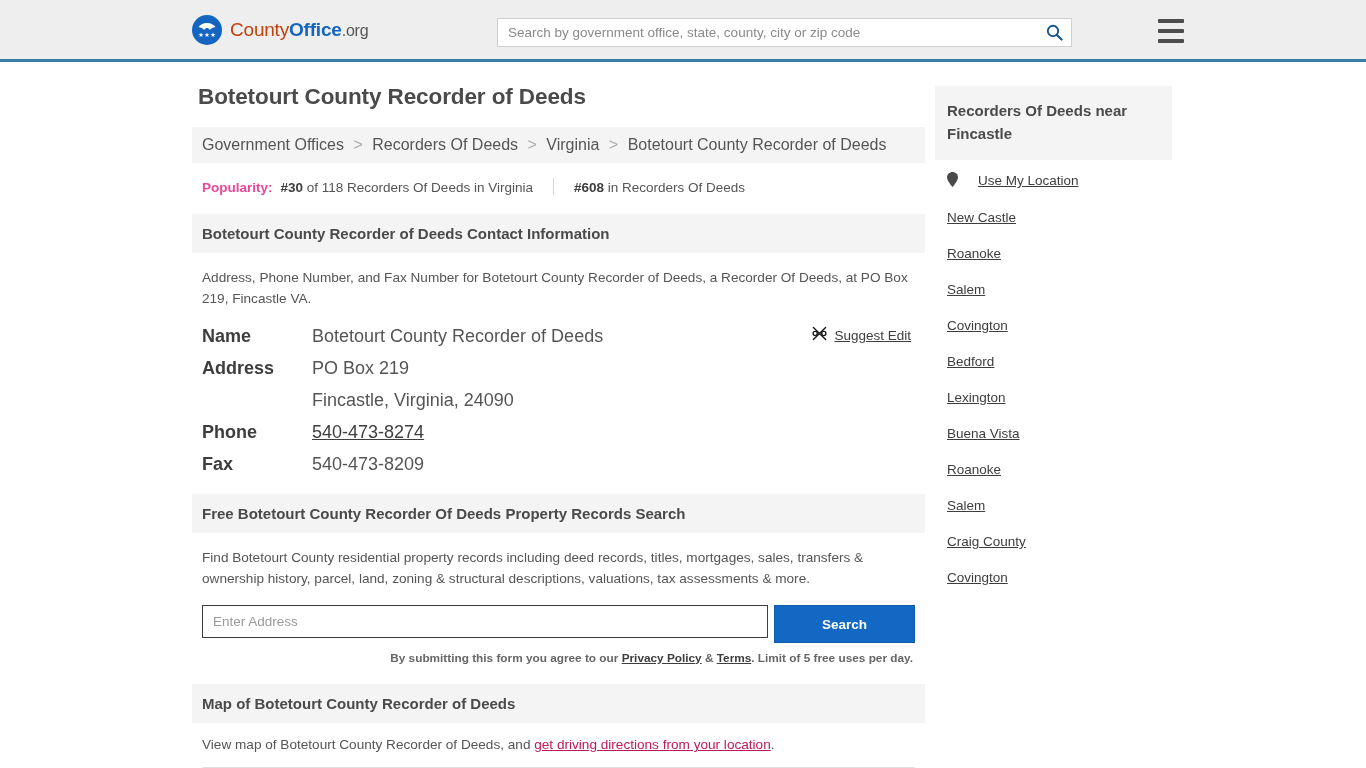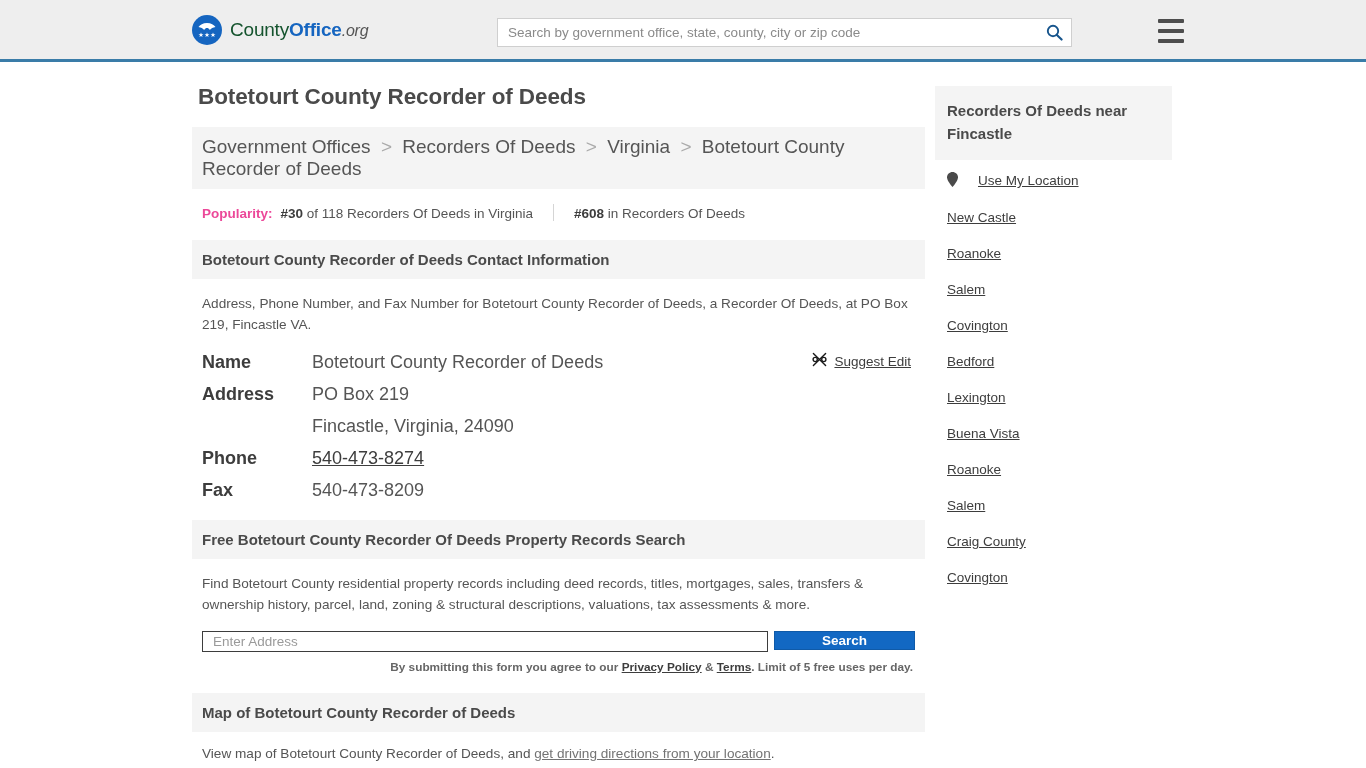--- a/index.html
+++ b/index.html
@@ -33,22 +33,22 @@
     flex: none;
   }
   .brand-mark svg { display: block; }
   .brand-text {
     font-size: 19px;
     letter-spacing: -0.2px;
     color: #333333;
     white-space: nowrap;
   }
   .brand-text .b-blue { color: #1565c0; font-weight: bold; }
-  .brand-text .b-dark { color: #14532d; }
-  .brand-text .b-tld { color: #555555; font-size: 16px; font-style: italic; }
+  .brand-text .b-dark { color: #c2410c; }
+  .brand-text .b-tld { color: #555555; font-size: 16px; }
 
   .search-wrap {
     position: absolute;
     left: 497px;
     top: 18px;
     width: 575px;
     height: 29px;
     background: #ffffff;
     border: 1px solid #cfcfcf;
     display: flex;
@@ -94,21 +94,21 @@
     font-size: 22.5px;
     font-weight: bold;
     color: #4a4a4a;
     margin: 0 0 17px 6px;
     letter-spacing: -0.1px;
   }
 
   .breadcrumb {
     background: #f4f4f4;
     padding: 9px 10px;
-    font-size: 19px;
+    font-size: 16px;
     color: #555;
     margin-bottom: 0;
   }
   .breadcrumb a { color: #555; text-decoration: none; }
   .breadcrumb .sep { color: #aaa; margin: 0 5px; }
 
   .popularity {
     padding: 12px 10px 0 10px;
     font-size: 13.5px;
     color: #555;
@@ -174,53 +174,53 @@
   .suggest-edit .lbl { text-decoration: underline; }
 
   
   .addr-form {
     display: flex;
     margin-top: 16px;
     gap: 6px;
   }
   .addr-input {
     width: 574px;
-    height: 21px;
+    height: 33px;
     border: 1px solid #3d3d3d;
     padding: 0 10px;
     font-size: 13.5px;
     font-family: "Liberation Sans", sans-serif;
     color: #444;
     outline: none;
   }
   .addr-input::placeholder { color: #9a9a9a; }
   .addr-submit {
     width: 143px;
-    height: 19px;
+    height: 38px;
     background: #1268c3;
     border: 1px solid #0f5aa8;
     color: #ffffff;
     font-size: 13.5px;
     font-weight: bold;
     font-family: "Liberation Sans", sans-serif;
     cursor: pointer;
   }
   .fine-print {
     text-align: right;
     font-size: 11.8px;
     color: #666;
     margin-top: 8px;
     padding-right: 2px;
     font-weight: bold;
   }
   .fine-print a { color: #3d3d3d; text-decoration: underline; }
 
   
   .map-note { font-size: 13.6px; color: #555; margin: 0; }
-  .map-note a { color: #737373; text-decoration: underline; }
+  .map-note a { color: #be185d; text-decoration: underline; }
   .map-frame {
     margin-top: 15px;
     height: 60px;
     background: #eef1f2;
     border: 1px solid #e0e0e0;
     position: relative;
     overflow: hidden;
   }
   .road { position: absolute; background: #ffffff; }
   .map-card {

